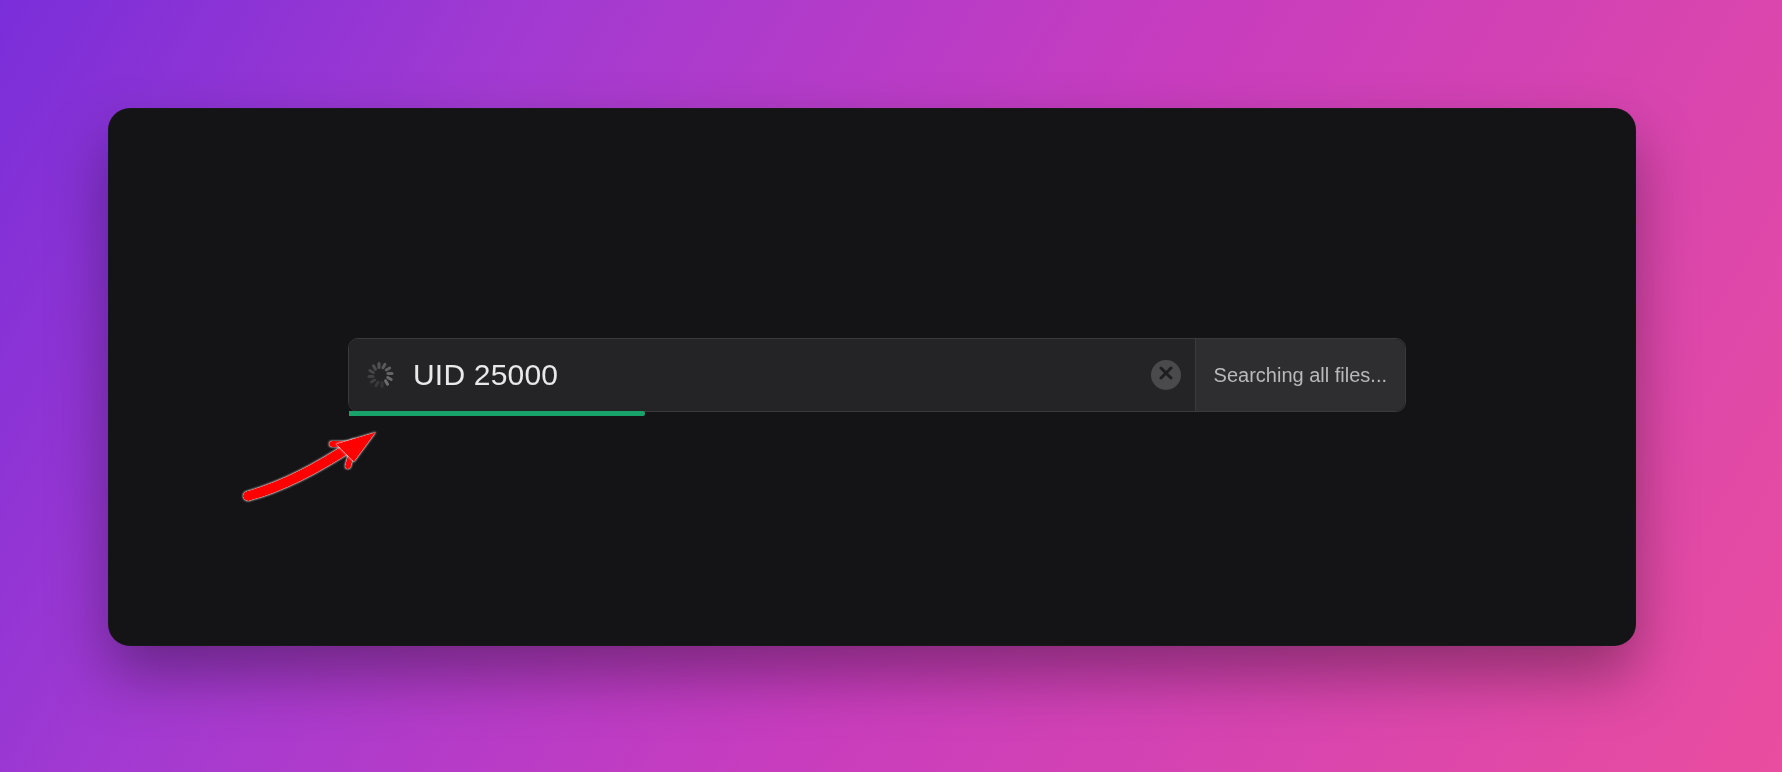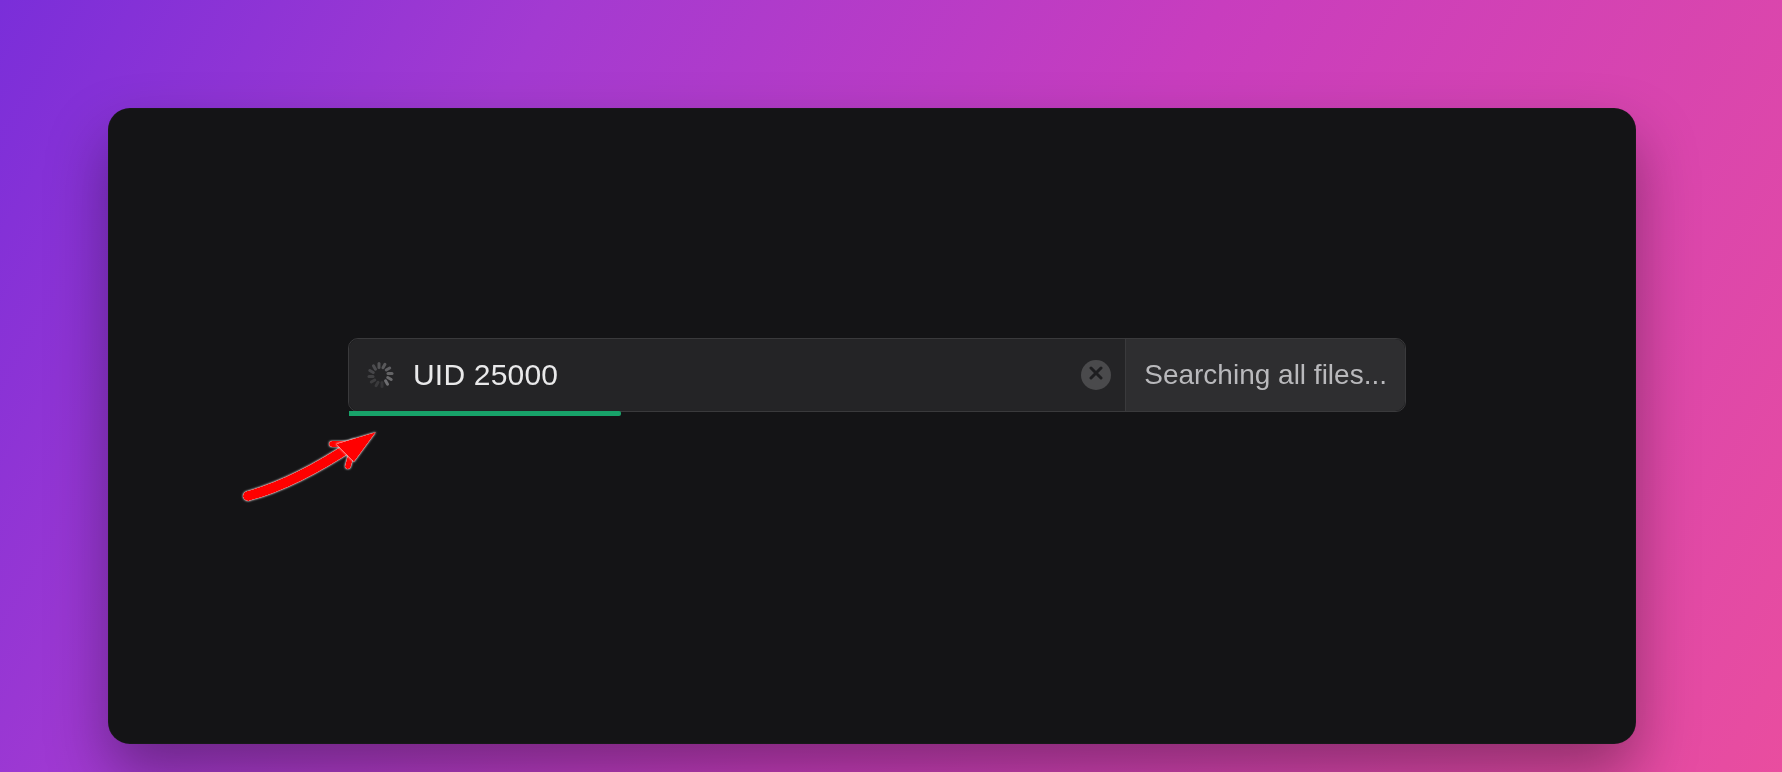--- a/index.html
+++ b/index.html
@@ -6,21 +6,21 @@
   html, body { width: 1782px; height: 772px; overflow: hidden; }
   body {
     font-family: -apple-system, BlinkMacSystemFont, "Segoe UI", Helvetica, Arial, sans-serif;
     background: linear-gradient(120deg, #7a2ed9 0%, #a33ad1 25%, #c83dbe 55%, #e94d9f 100%);
   }
   .window {
     position: absolute;
     left: 108px;
     top: 108px;
     width: 1528px;
-    height: 636px;
+    height: 538px;
     background: #141416;
     border-radius: 22px;
     box-shadow: 0 30px 60px rgba(0,0,0,0.35), 0 0 0 1px rgba(255,255,255,0.02) inset;
     padding-left: 41px;
   }
   .search-row {
     position: absolute;
     left: 240px;
     top: 230px;
     width: 1058px;
@@ -88,21 +88,21 @@
     cursor: pointer;
   }
   .clear-btn svg { width: 14px; height: 14px; }
   .clear-btn svg path { fill: #1e1e20; }
   .scope-label {
     flex: 0 0 auto;
     display: flex;
     align-items: center;
     padding: 0 18px;
     color: #b9b9bc;
-    font-size: 28px;
+    font-size: 20px;
     background: #2e2e30;
     border-left: 1px solid #3a3a3c;
     border-radius: 0 10px 10px 0;
     cursor: pointer;
   }
   .progress-bar {
     position: absolute;
     left: 0;
     bottom: -5px;
     height: 5px;

